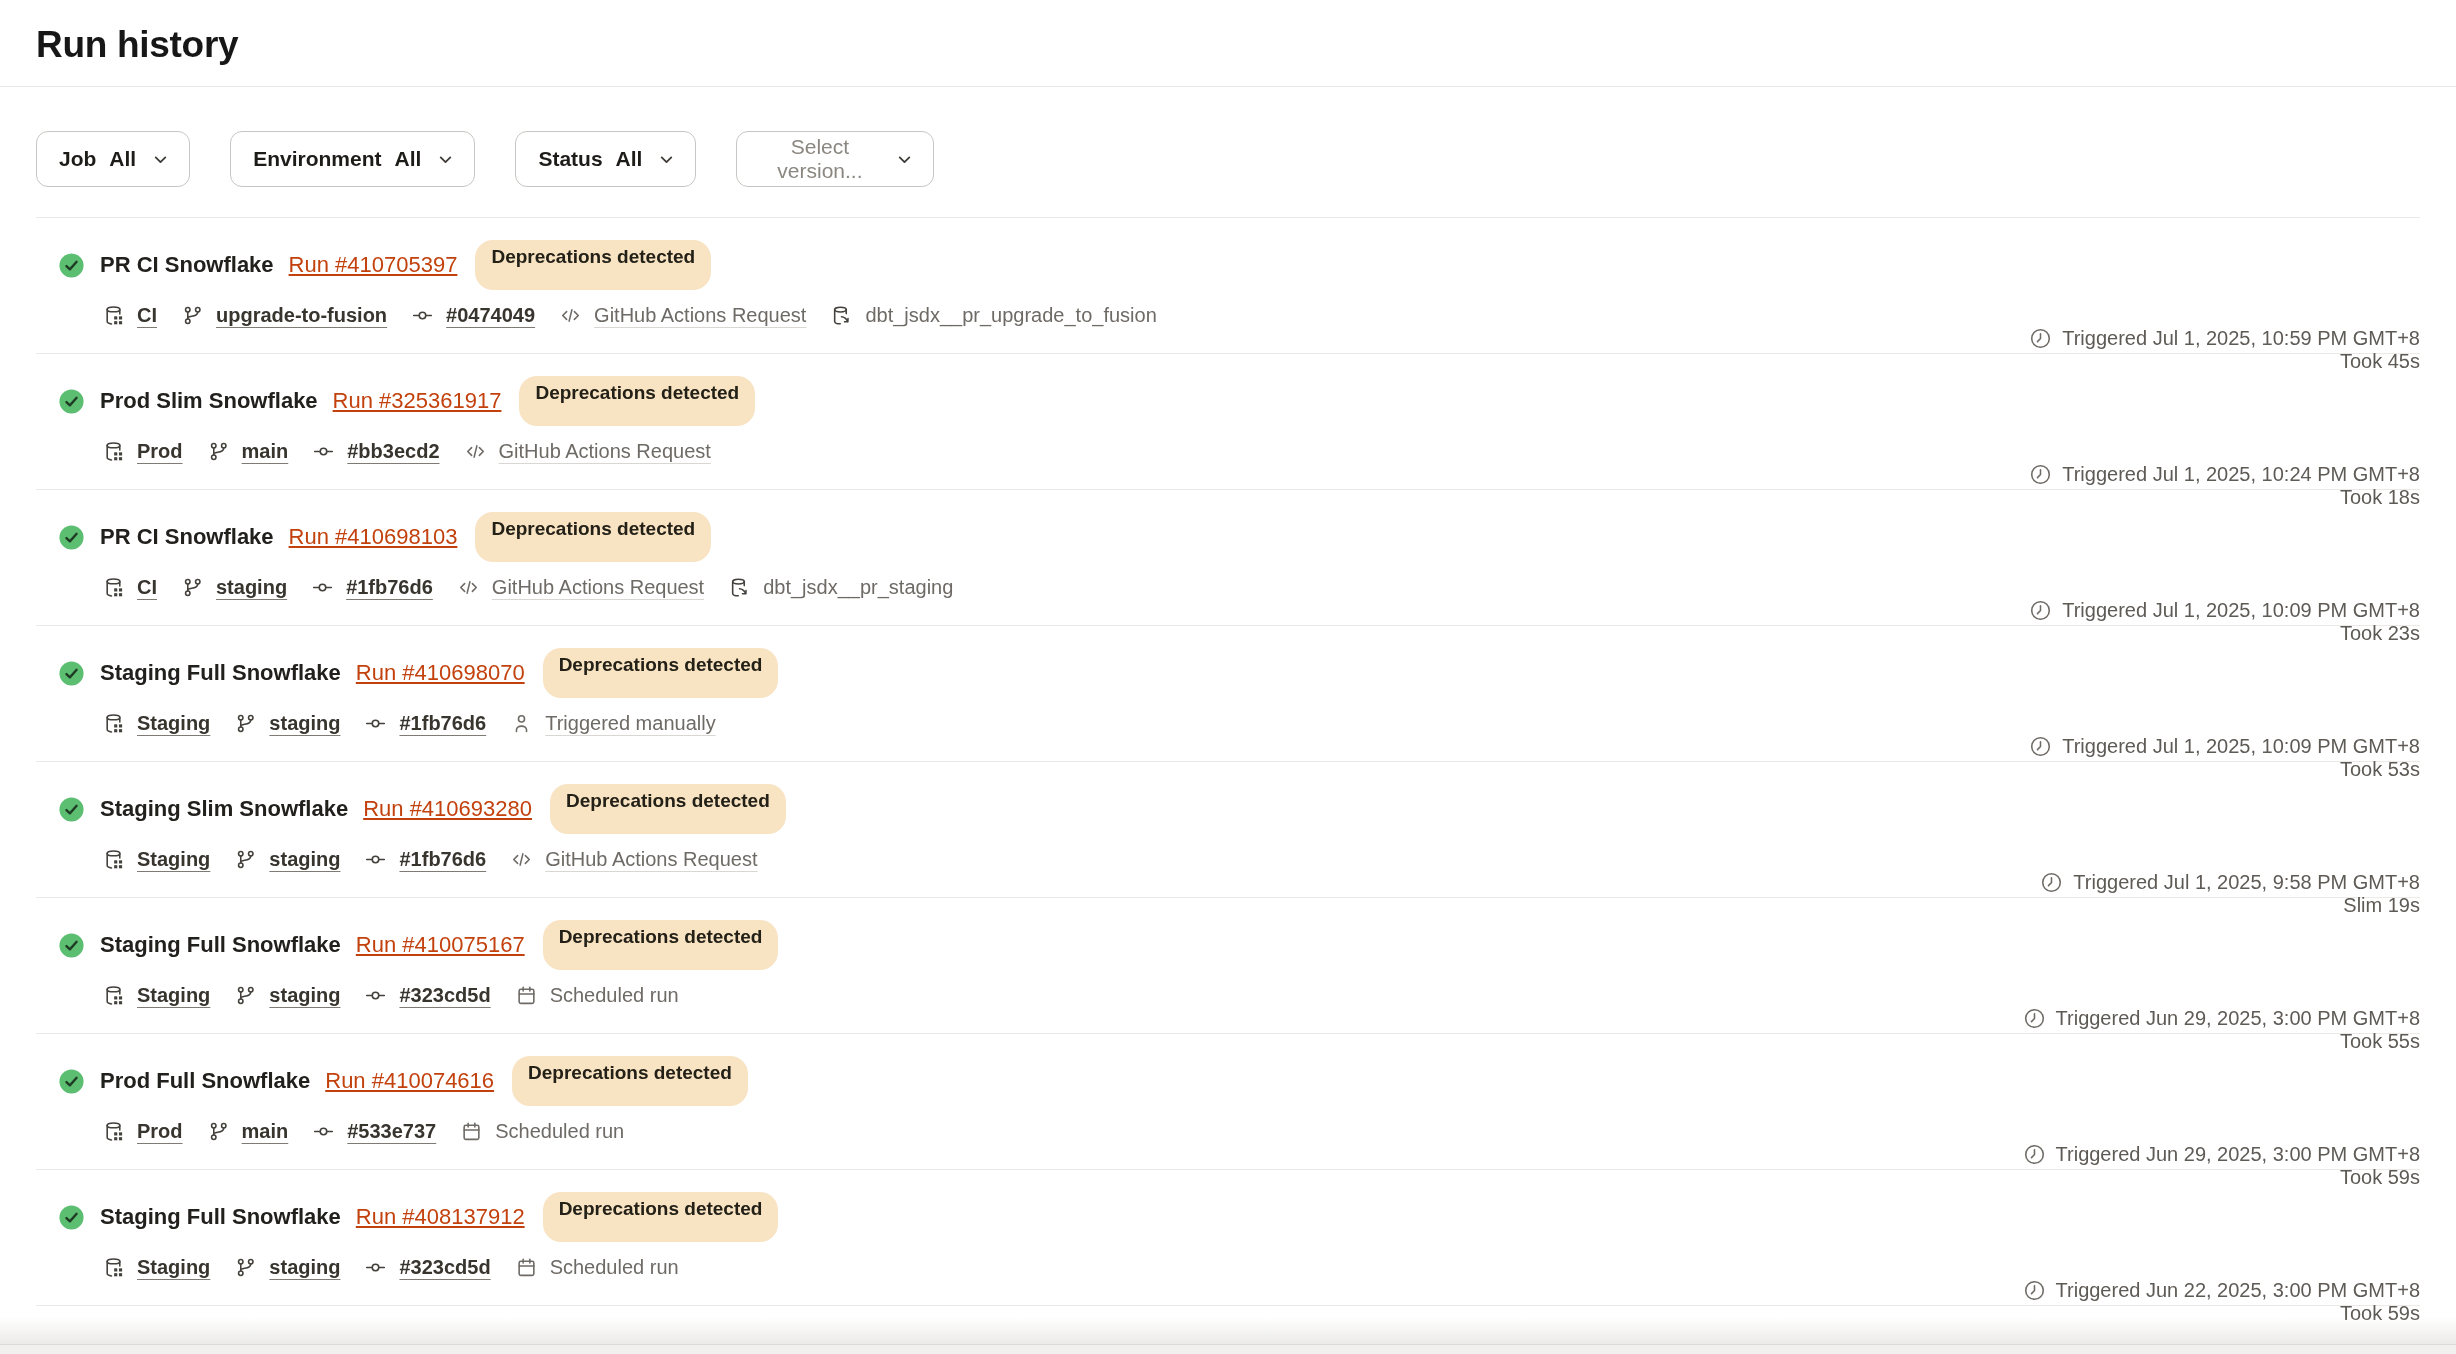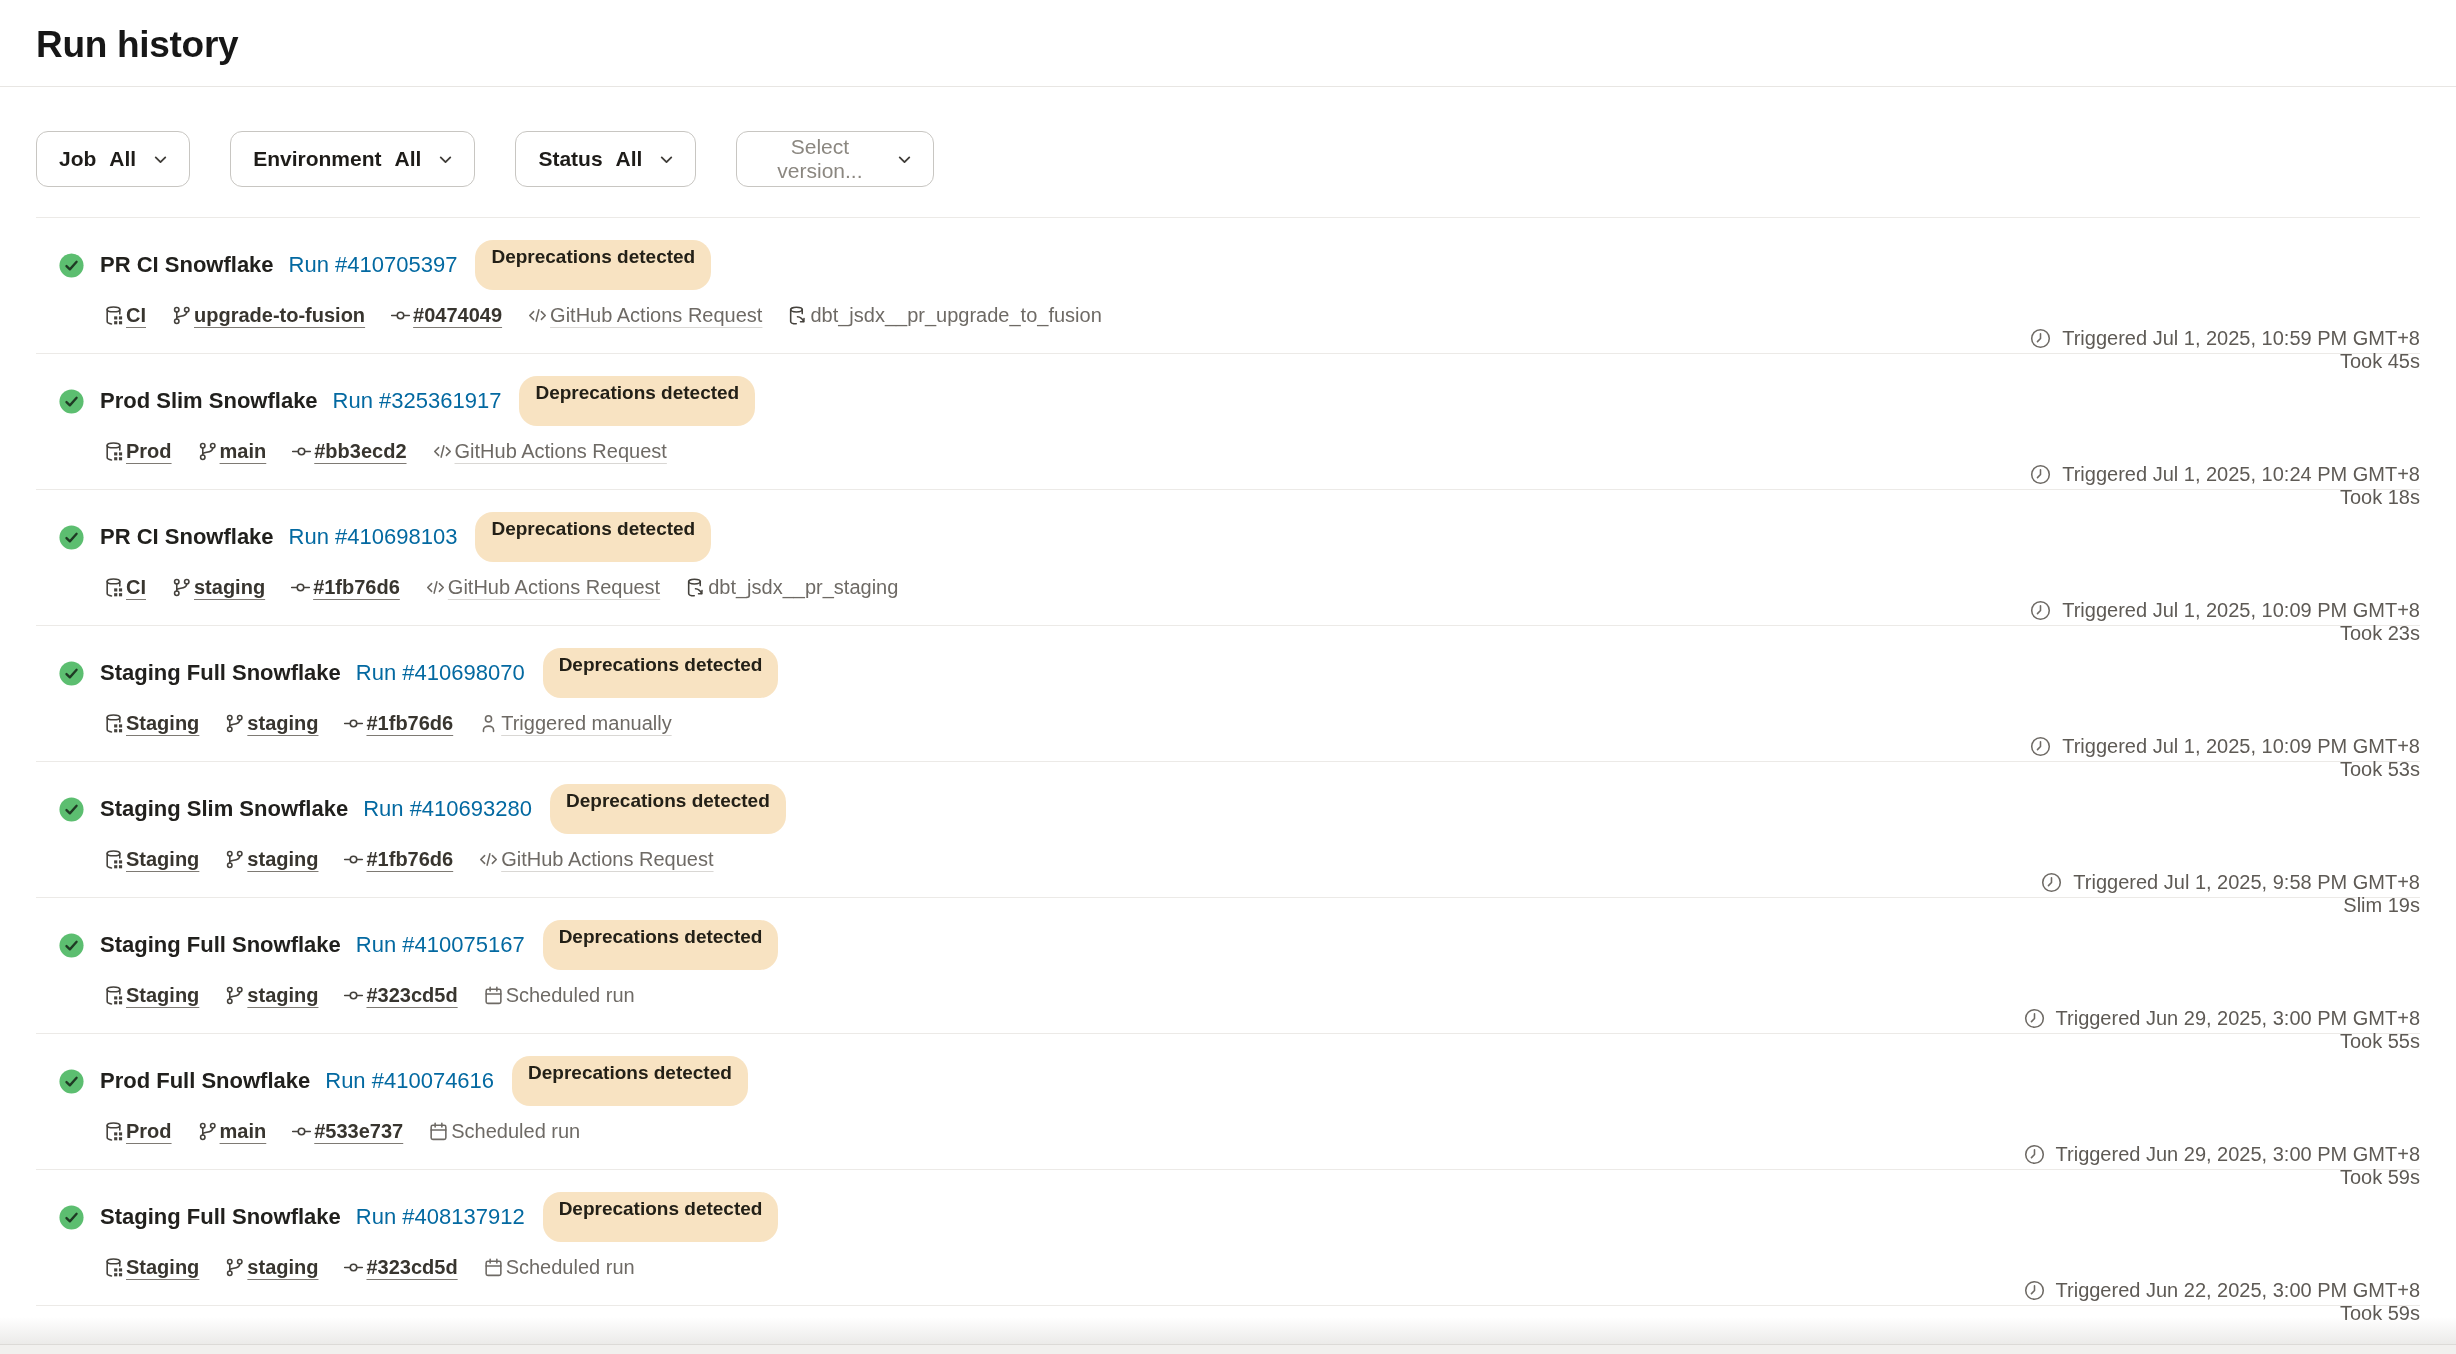--- a/index.html
+++ b/index.html
@@ -28,24 +28,24 @@
   .run-list{margin:0 36px;border-top:1px solid var(--divider);}
   .run-row{
     height:136px;box-sizing:border-box;border-bottom:1px solid var(--divider);
     display:flex;justify-content:space-between;padding:22px 0 16px;cursor:pointer;flex-direction:column;
   }
   .run-left{padding-left:22px;}
   .run-title-line{display:flex;align-items:center;gap:15px;}
   .status-icon{display:inline-flex;}
   .status-icon svg{width:27px;height:27px;display:block;}
   .job-name{font-size:22px;font-weight:700;color:#21201D;}
-  .run-number{font-size:22px;color:#0369a1;}
+  .run-number{font-size:22px;color:#c2410c;text-decoration:underline;}
   .run-badge{margin-left:3px;background:var(--badge-bg);color:#232017;font-size:19px;font-weight:600;padding:6px 16px 22px;border-radius:18px;white-space:nowrap;}
   .run-meta-line{margin:14px 0 0 45px;display:flex;align-items:center;gap:25px;}
-  .meta-item{display:inline-flex;align-items:center;gap:2px;font-size:20px;white-space:nowrap;}
+  .meta-item{display:inline-flex;align-items:center;gap:13px;font-size:20px;white-space:nowrap;}
   .mi{display:inline-flex;color:#44413C;}
   .mi svg{display:block;}
   .mi.soft{color:#6E6A65;}
   .meta-link{color:#38352F;font-weight:600;text-decoration:underline;text-underline-offset:5px;text-decoration-thickness:1.3px;text-decoration-color:#7E7A74;}
   .meta-soft{color:#6E6A65;text-decoration:underline;text-underline-offset:5px;text-decoration-thickness:1.2px;text-decoration-color:#D9D7D4;}
   .meta-plain{color:#6E6A65;}
   .run-right{display:flex;flex-direction:column;align-items:flex-end;justify-content:space-between;padding-bottom:2px;flex-shrink:0;}
   .triggered-line{display:flex;align-items:center;gap:10px;font-size:20px;color:#5E5A55;}
   .triggered-line .mi{color:#6E6A65;}
   .took-label{font-size:20px;color:#5E5A55;}

